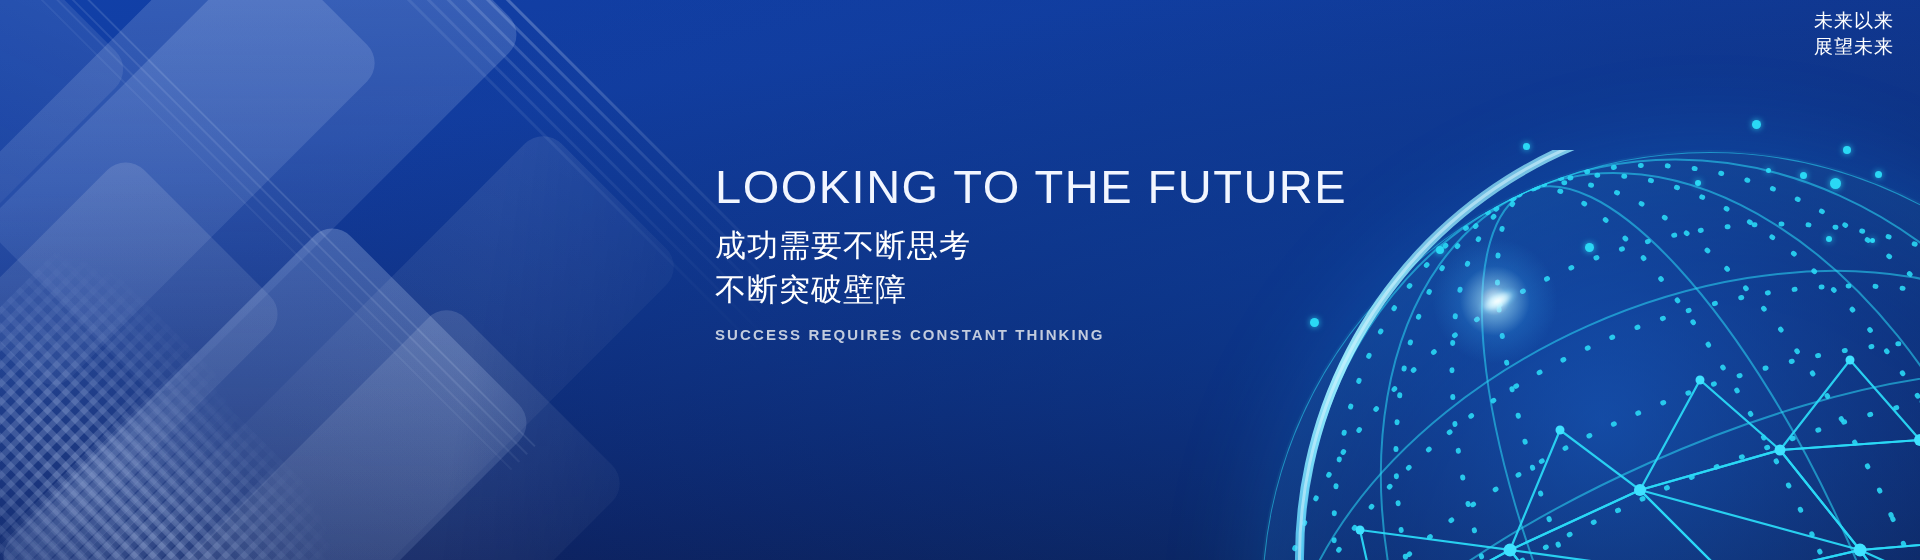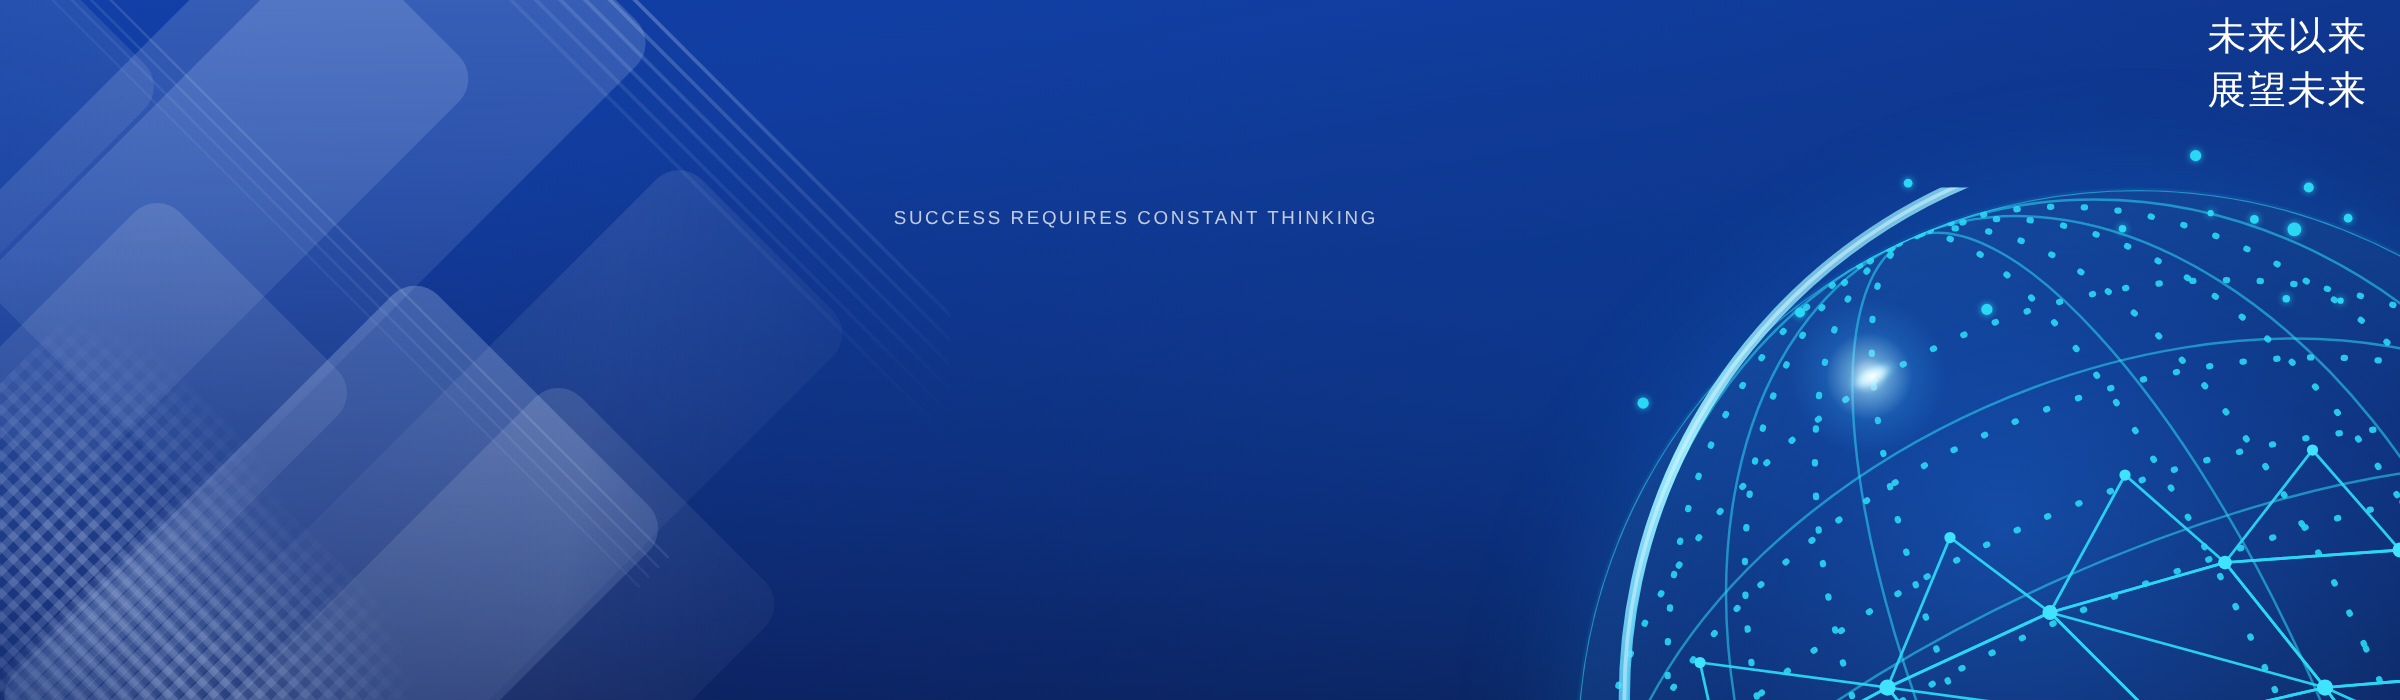--- a/index.html
+++ b/index.html
@@ -48,28 +48,28 @@
           background:radial-gradient(circle, rgba(255,255,255,0.95) 0%, rgba(160,230,255,0.55) 16%, rgba(60,180,255,0.18) 38%, transparent 68%); }
   .flare-star{ position:absolute; left:1470px; top:288px; width:56px; height:26px; pointer-events:none;
       background:radial-gradient(ellipse 50% 50% at 50% 50%, #ffffff 0%, rgba(210,245,255,0.85) 30%, rgba(120,215,255,0.25) 60%, transparent 80%);
       transform:rotate(-27deg); filter:blur(1px); }
 
   .particle{ position:absolute; border-radius:50%; background:#2ad8f5;
              box-shadow:0 0 6px rgba(42,216,245,0.85); }
 
   
   .corner-text{ position:absolute; right:26px; top:8px; text-align:right; color:#fff;
-                font-size:31px; line-height:1.38; letter-spacing:1px; font-weight:400; }
+                font-size:19px; line-height:1.38; letter-spacing:1px; font-weight:400; }
 
   .copy{ position:absolute; left:715px; top:150px; width:820px; }
   .h1{ color:#fff; font-size:82px; font-weight:700; letter-spacing:6px; line-height:1.08; }
   .h2{ color:#f2f6ff; font-size:47px; font-weight:300; letter-spacing:1.5px; line-height:1.22; margin-top:8px; }
   .h3{ color:#fff; font-size:31px; font-weight:400; letter-spacing:1px; line-height:1.33; margin-top:10px; }
   .h3 div:last-child{ margin-top:2px; }
-  .h4{ color:#c3ccde; font-size:15px; font-weight:400; letter-spacing:2.1px; line-height:1.85; margin-top:11px; }
+  .h4{ color:#c3ccde; font-size:15px; font-weight:700; letter-spacing:2.1px; line-height:1.85; margin-top:11px; }
 </style>
 </head>
 <body>
 
 <div id="banner">
 
   <div class="deco">
     <div class="deco-clip">
 
       <div class="rrect" style="left:40px;  top:-80px;  width:210px; height:470px;"></div>
@@ -267,20 +267,23 @@
   <div class="particle" style="left:1826px; top:236px; width:6px;  height:6px;"></div>
   <div class="particle" style="left:1870px; top:238px; width:5px;  height:5px;"></div>
   <div class="particle" style="left:1436px; top:246px; width:8px;  height:8px;"></div>
 
   <div class="corner-text">
     <div>未来以来</div>
     <div>展望未来</div>
   </div>
 
   <div class="copy">
+    <div class="h2">LOOKING TO THE FUTURE</div>
     <div class="h3">
+      <div>成功需要不断思考</div>
+      <div>不断突破壁障</div>
     </div>
     <div class="h4">
       <div>SUCCESS REQUIRES CONSTANT THINKING</div>
     </div>
   </div>
 
 </div>
 
 </body></html>

